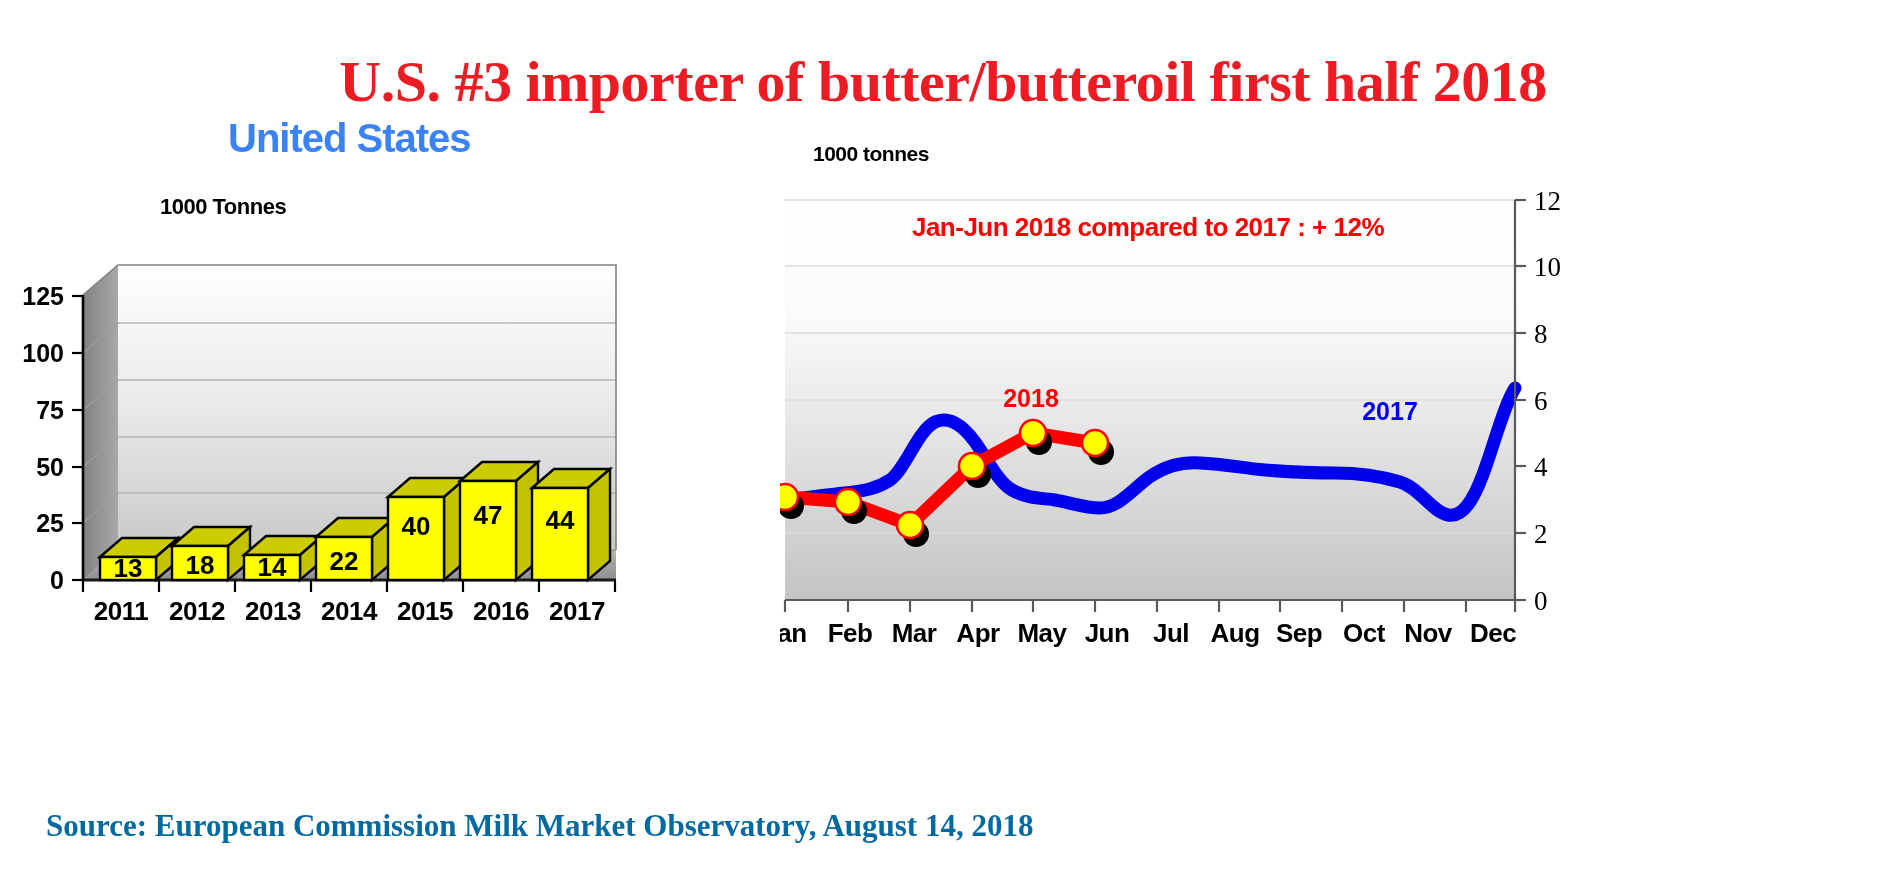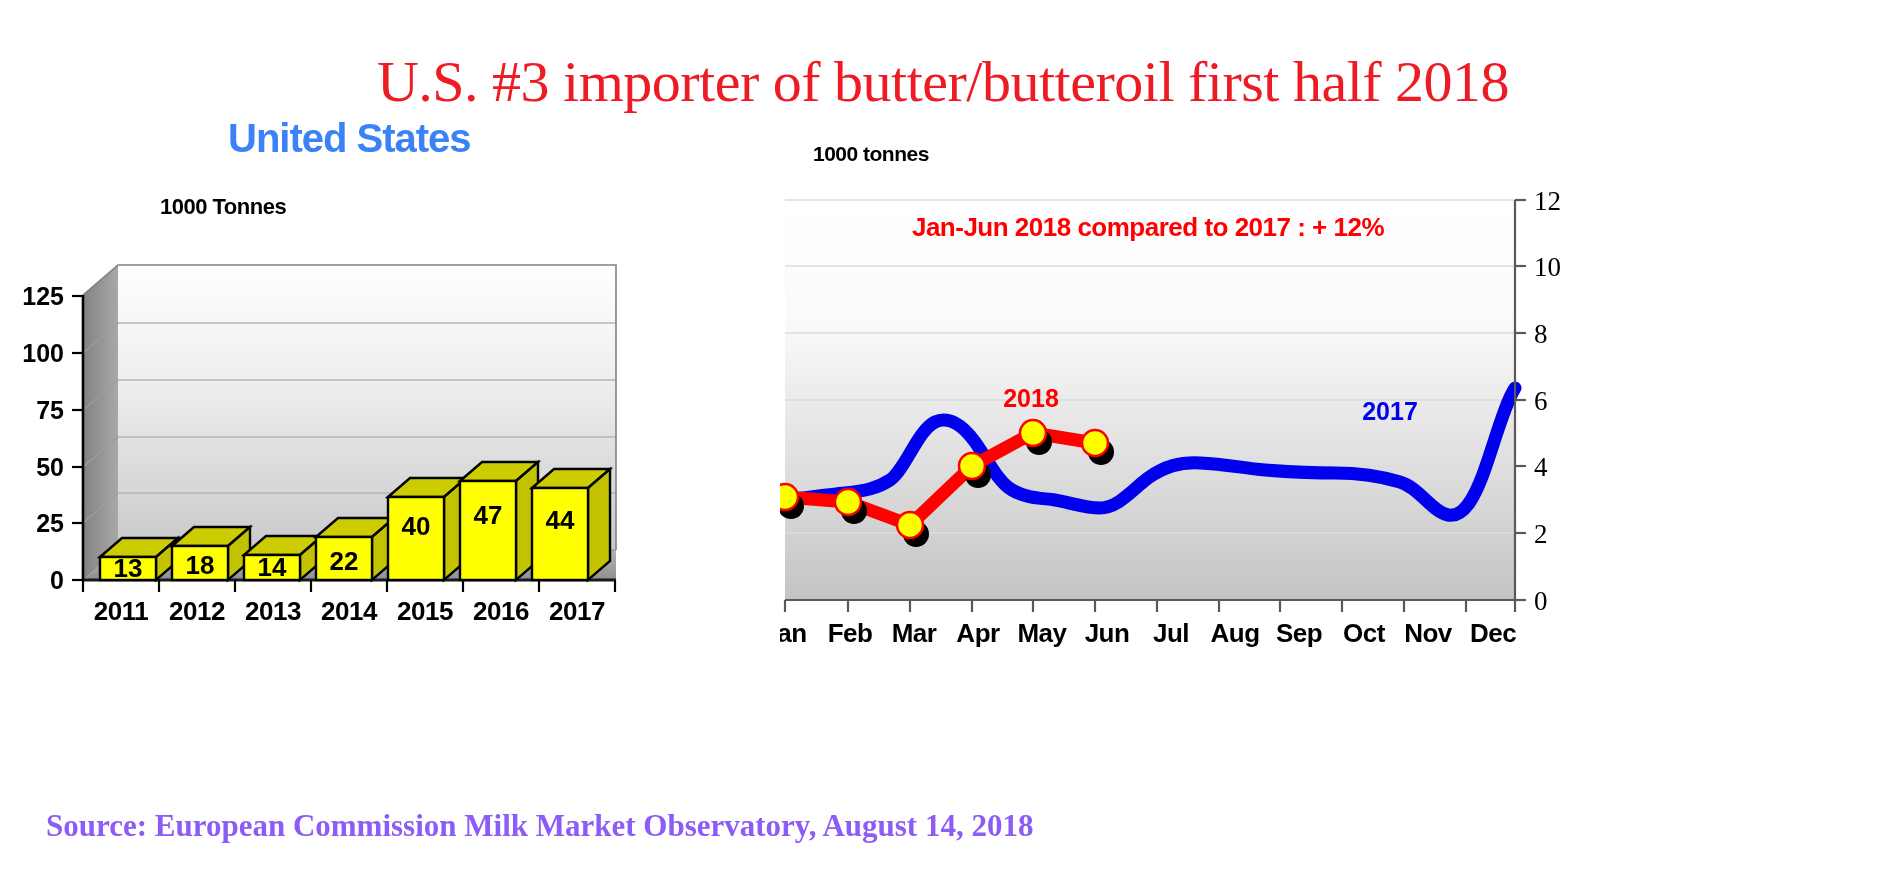--- a/index.html
+++ b/index.html
@@ -17,21 +17,21 @@
 
   
   #main-title {
     position: absolute;
     left: 0;
     top: 48px;
     width: 1886px;
     text-align: center;
     color: #ED1C24;
     font-family: "Liberation Serif", serif;
-    font-weight: normal;
+    font-weight: bold;
     font-size: 58px;
     letter-spacing: -0.5px;
     white-space: nowrap;
   }
   #subtitle {
     position: absolute;
     left: 228px;
     top: 116px;
     color: #3b82f6;
     font-family: "Liberation Sans", sans-serif;
@@ -145,21 +145,21 @@
   }
 
   
   #source-note {
     position: absolute;
     left: 46px;
     top: 808px;
     font-family: "Liberation Serif", serif;
     font-weight: bold;
     font-size: 31px;
-    color: #8b5cf6;
+    color: #0369a1;
     letter-spacing: 0px;
     white-space: nowrap;
   }
 </style>
 </head>
 <body>
 
 <div id="main-title">U.S. #3 importer of butter/butteroil first half 2018</div>
 <div id="subtitle">United States</div>
 

